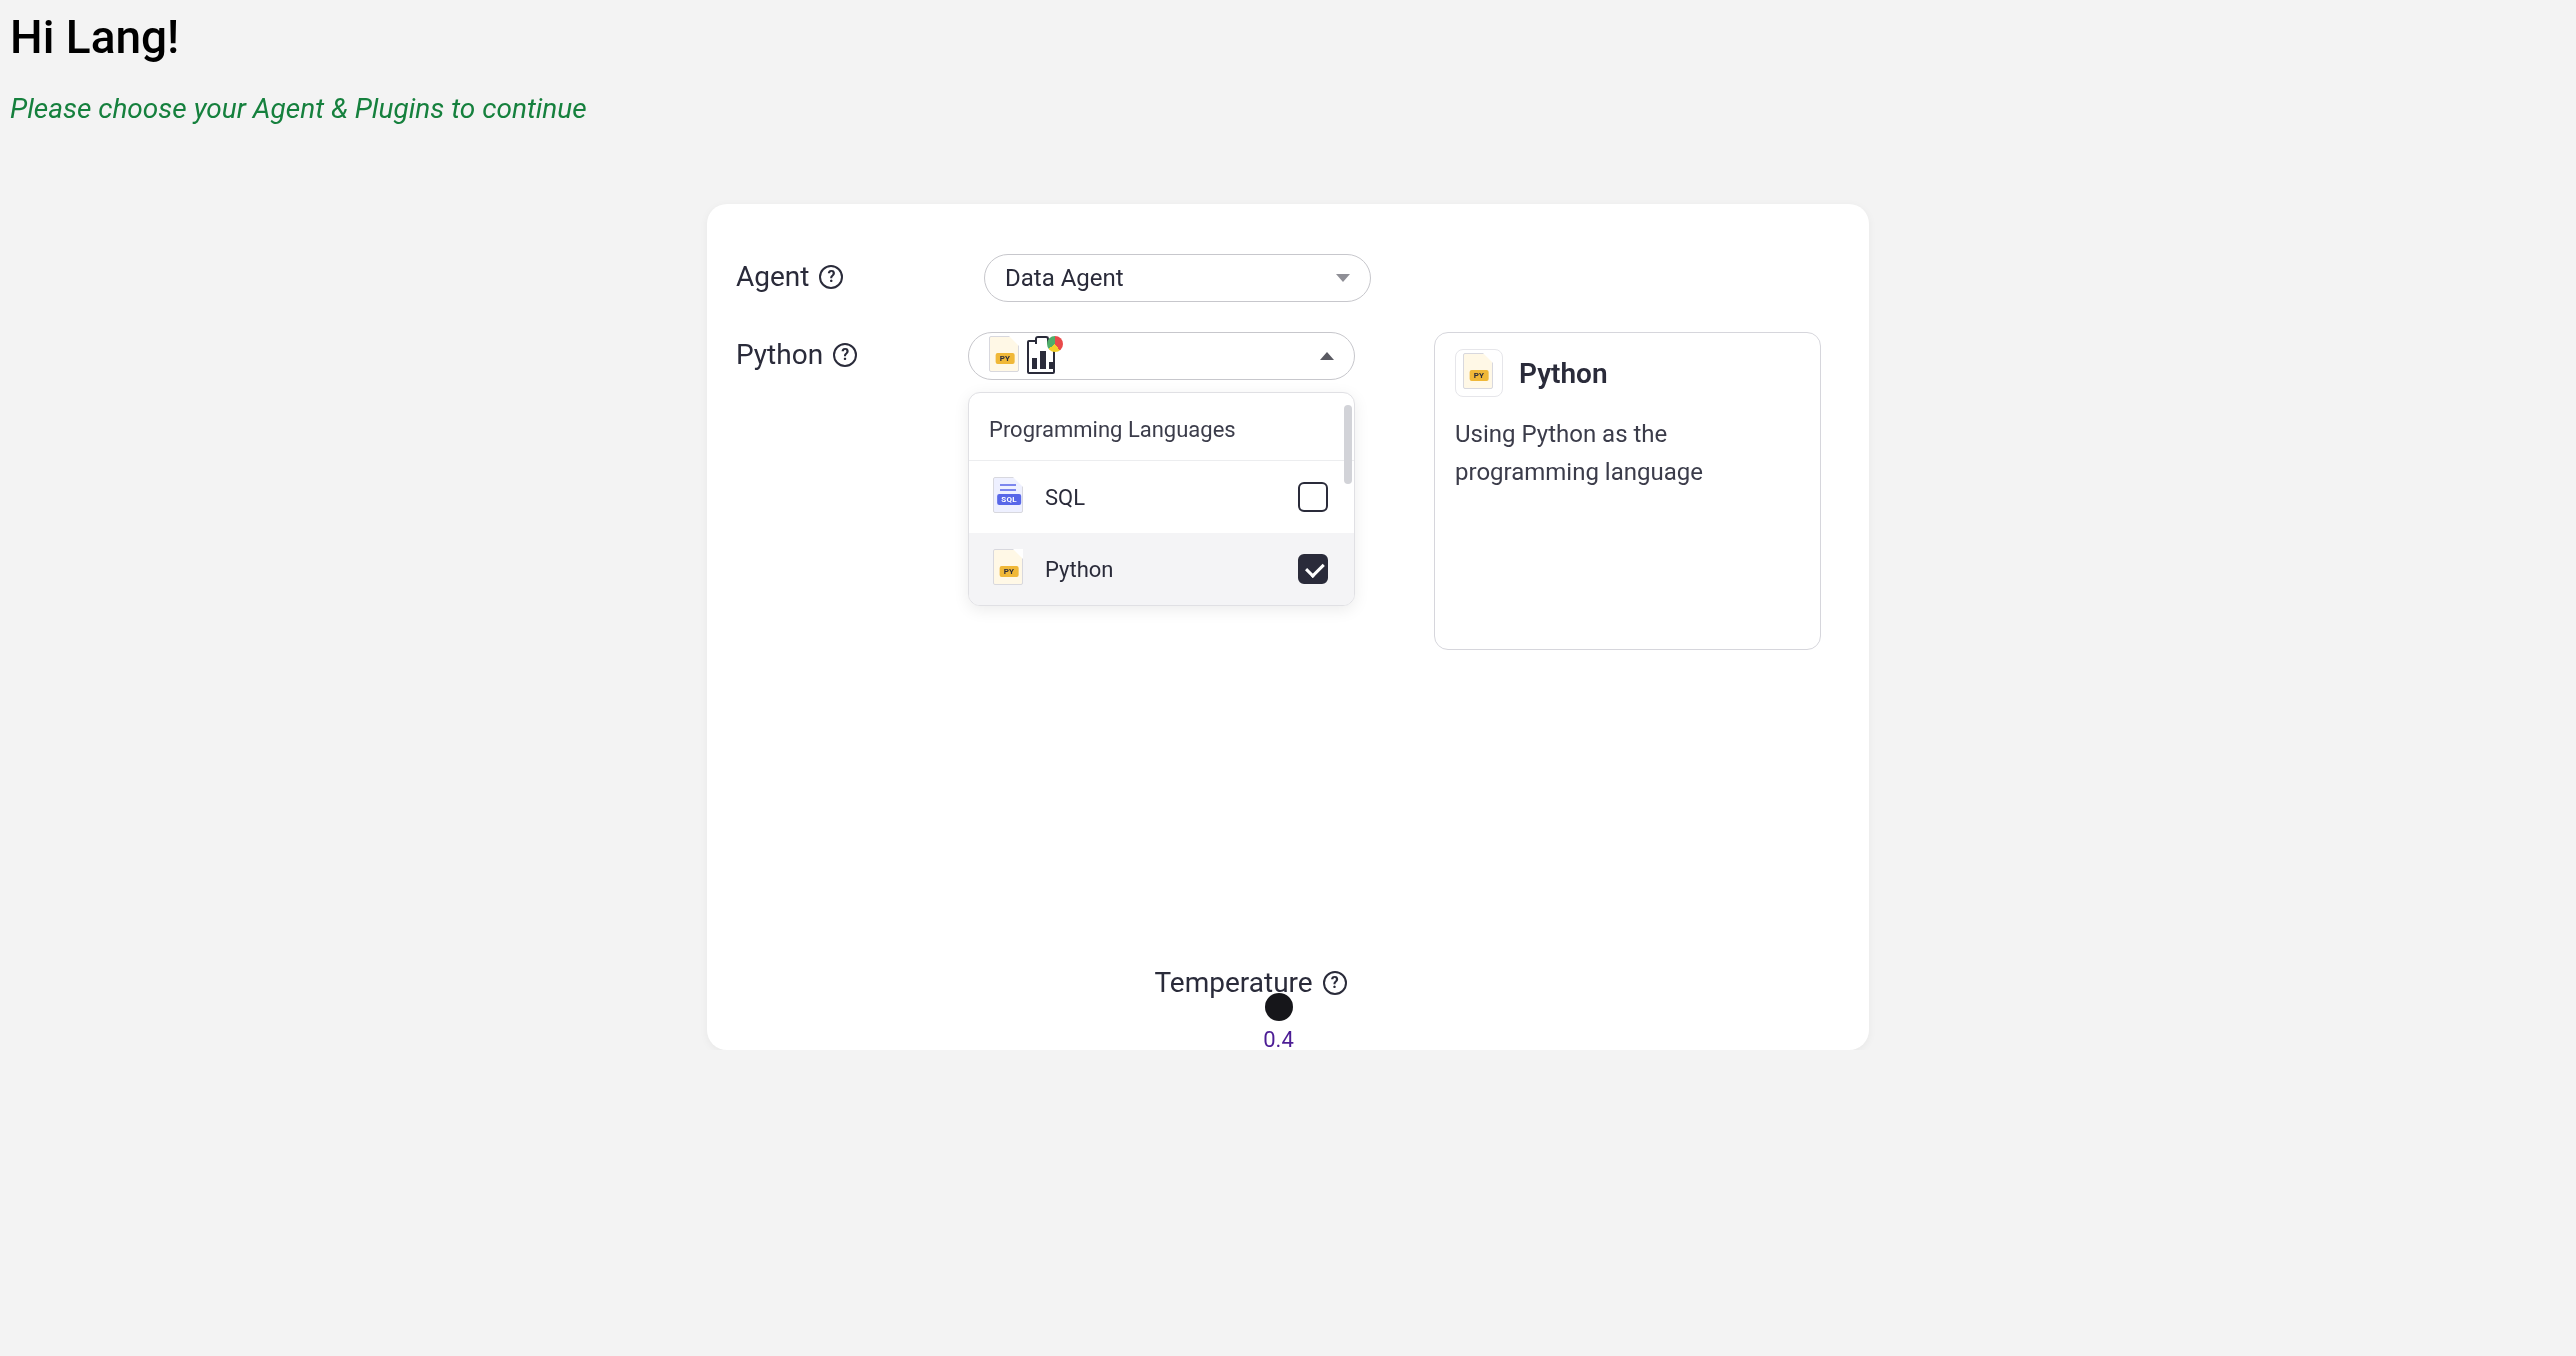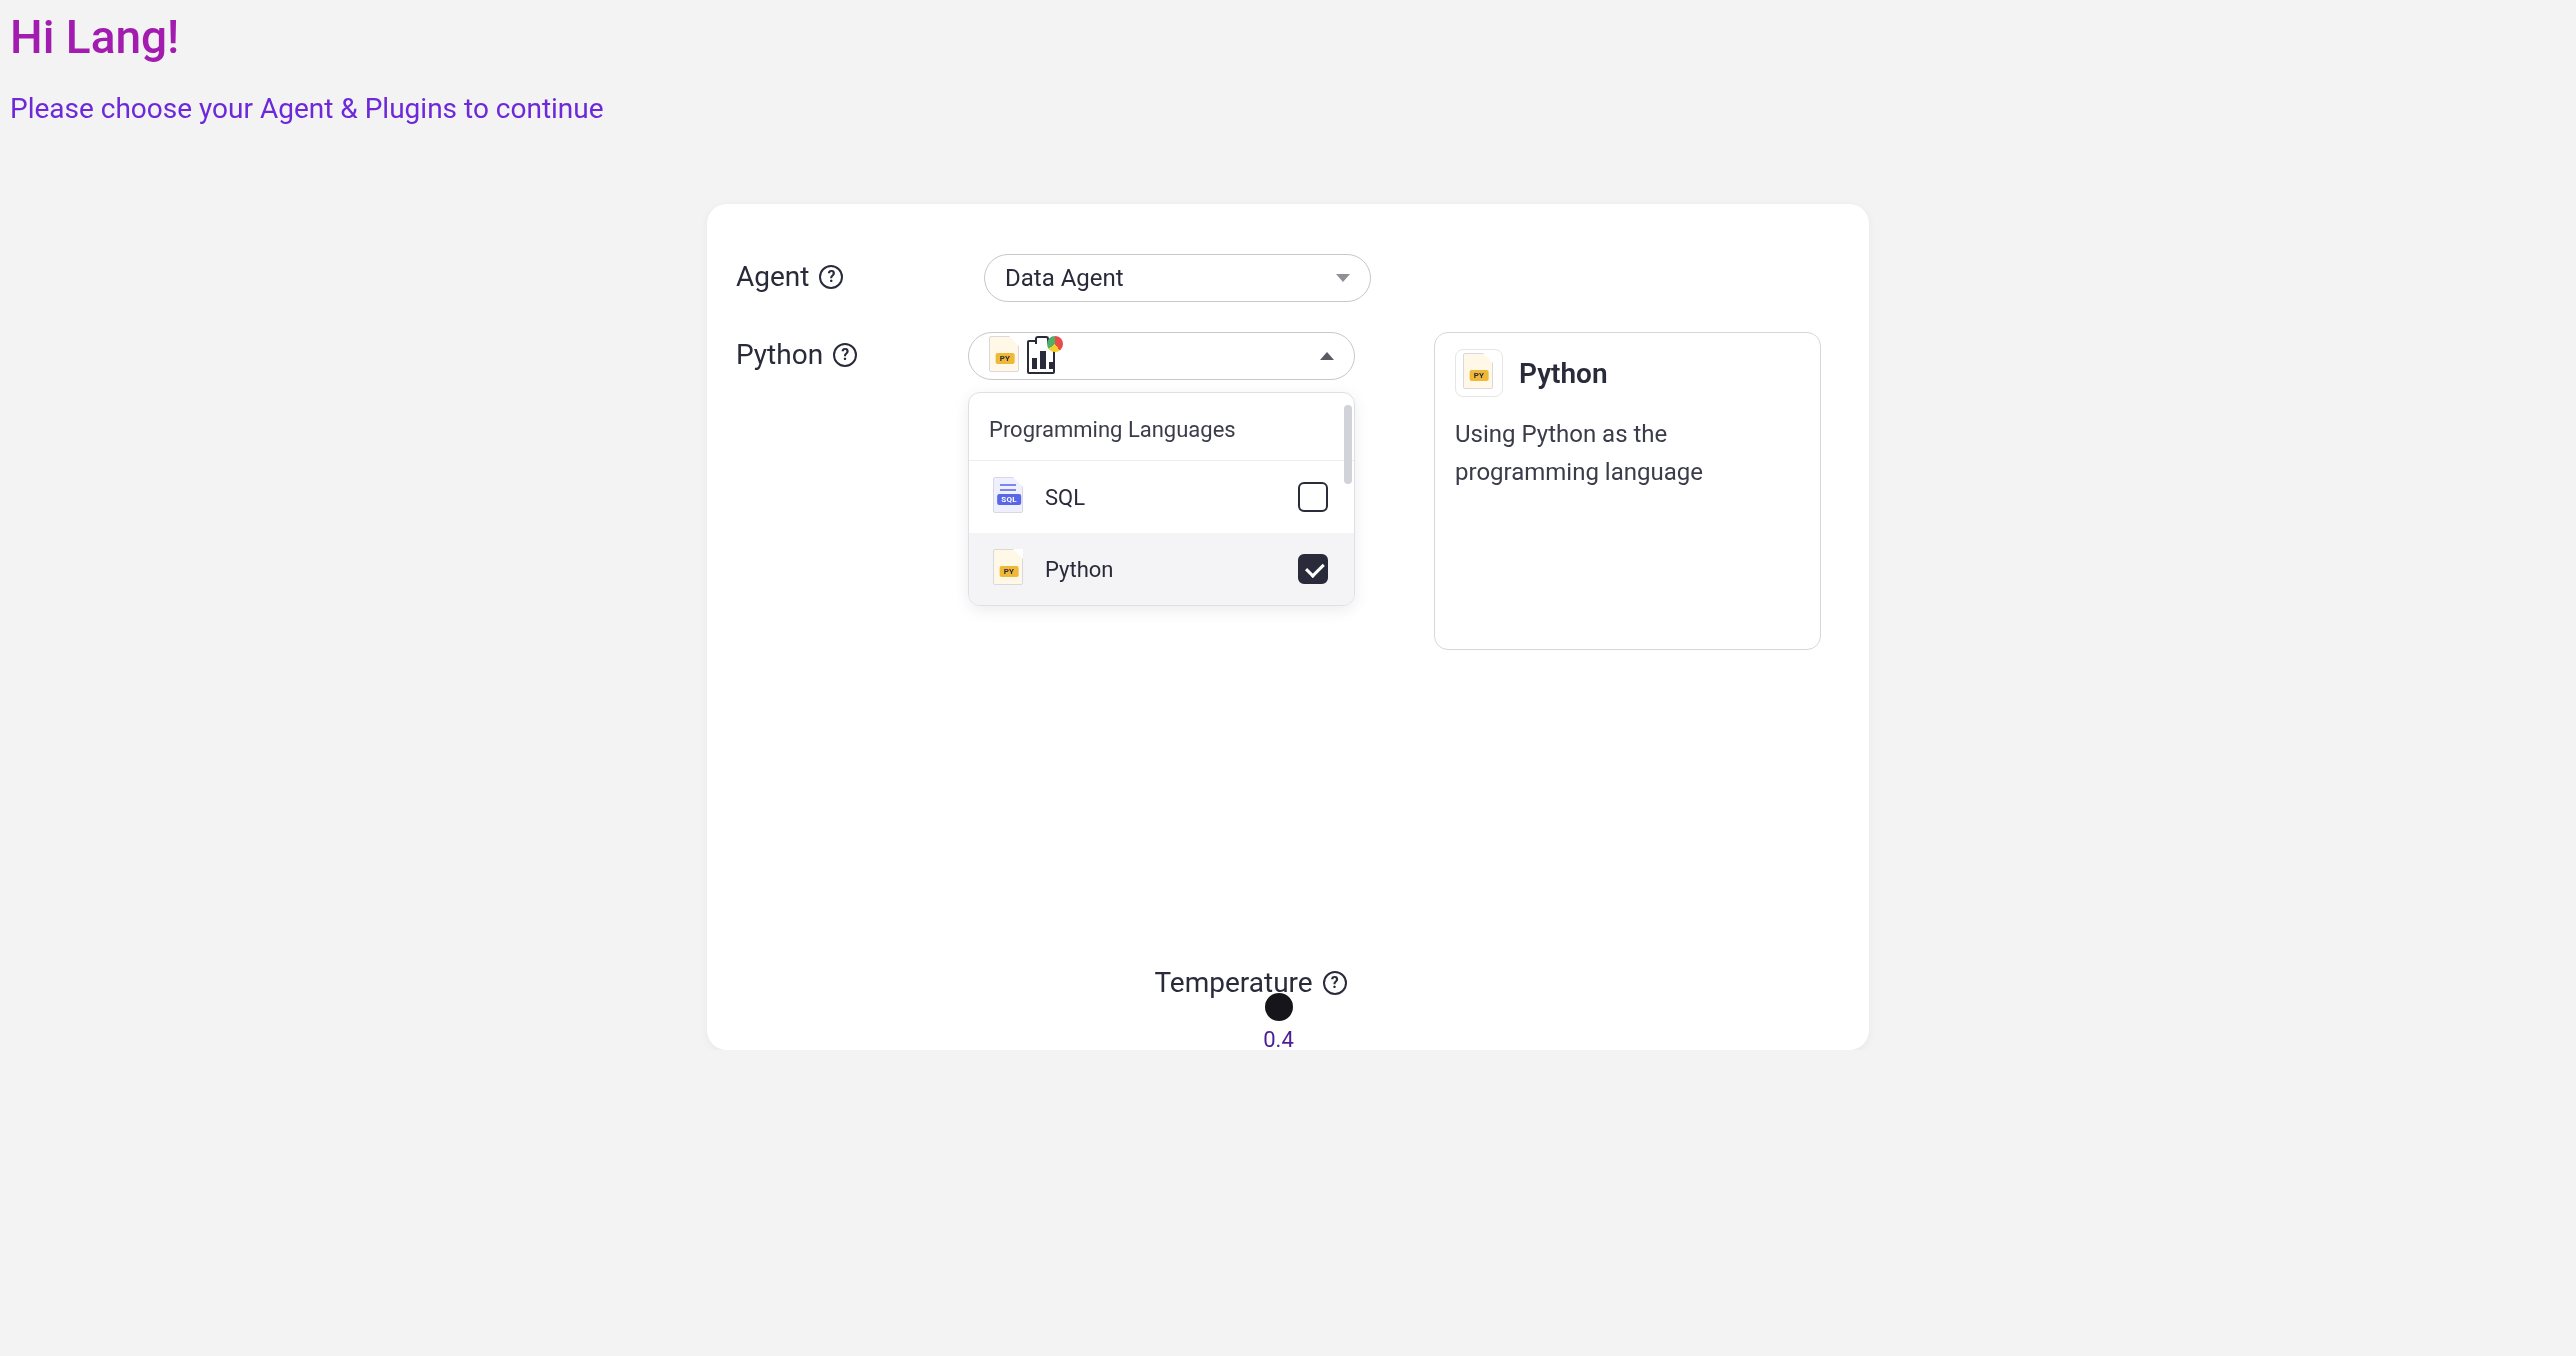--- a/index.html
+++ b/index.html
@@ -9,28 +9,29 @@
     }
     body {
       font-family: -apple-system, BlinkMacSystemFont, "Segoe UI", Roboto, Helvetica, Arial, sans-serif;
       background: #f3f3f3;
       color: #2a2b3a;
       padding: 10px 10px 0 10px;
     }
     .page-title {
       font-size: 46px;
       font-weight: 500;
-      color: #a21caf;
+      color: #000000;
       margin-bottom: 28px;
     }
     .page-subtitle {
       font-size: 28px;
       font-weight: 400;
-      color: #6d28d9;
+      color: #15803d;
       margin-bottom: 79px;
+      font-style: italic;
     }
     .card {
       background: #ffffff;
       border-radius: 20px;
       width: 1162px;
       margin: 0 auto;
       padding: 50px 48px 40px 29px;
       box-shadow: 0 2px 8px rgba(0,0,0,0.05);
     }
     .form-row {

